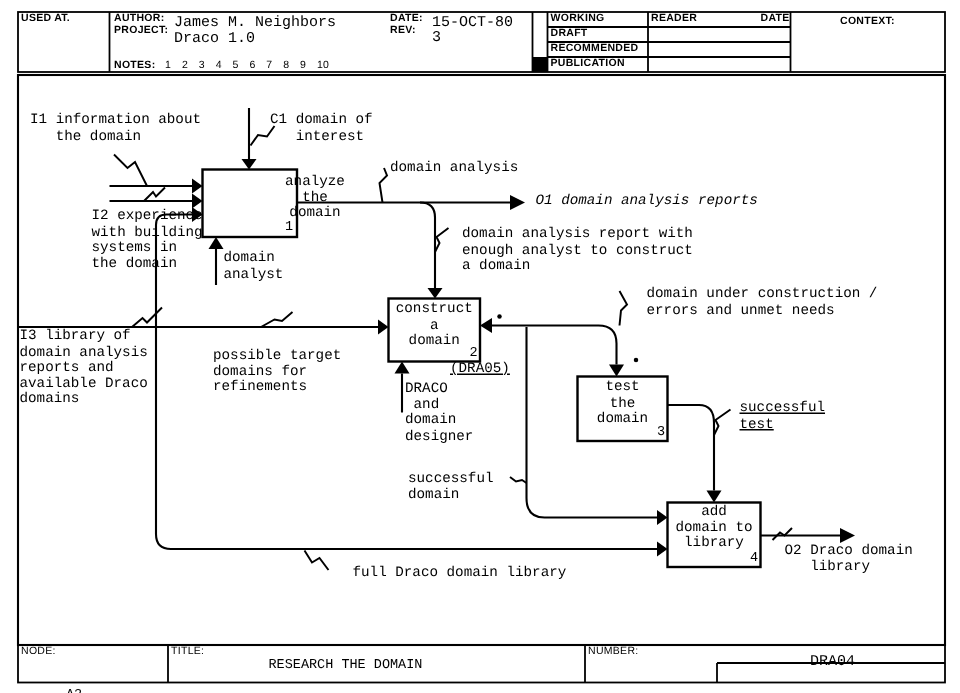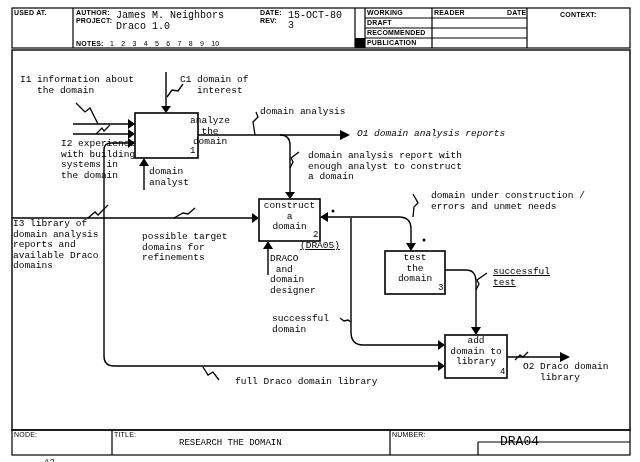--- a/index.html
+++ b/index.html
@@ -188,13 +188,13 @@
 domain</div>
 <div class="lbl" style="left:235px;top:377px;">full Draco domain library</div>
 <div class="lbl" style="left:523px;top:362px;">O2 Draco domain
    library</div>
 
 <div class="hdr" style="left:14px;top:431px;font-weight:normal;">NODE:</div>
 <div class="tw" style="left:44px;top:458px;font-size:9px;">A2</div>
 <div class="hdr" style="left:114px;top:431px;font-weight:normal;">TITLE:</div>
 <div class="tw" style="left:179px;top:438px;font-size:9px;text-align:right;">RESEARCH THE DOMAIN</div>
 <div class="hdr" style="left:392px;top:431px;font-weight:normal;">NUMBER:</div>
-<div class="tw" style="left:500px;top:436px;font-size:13px;">DRA04</div>
+<div class="tw" style="left:540px;top:436px;font-size:10px;">DRA04</div>
 
 </body></html>

